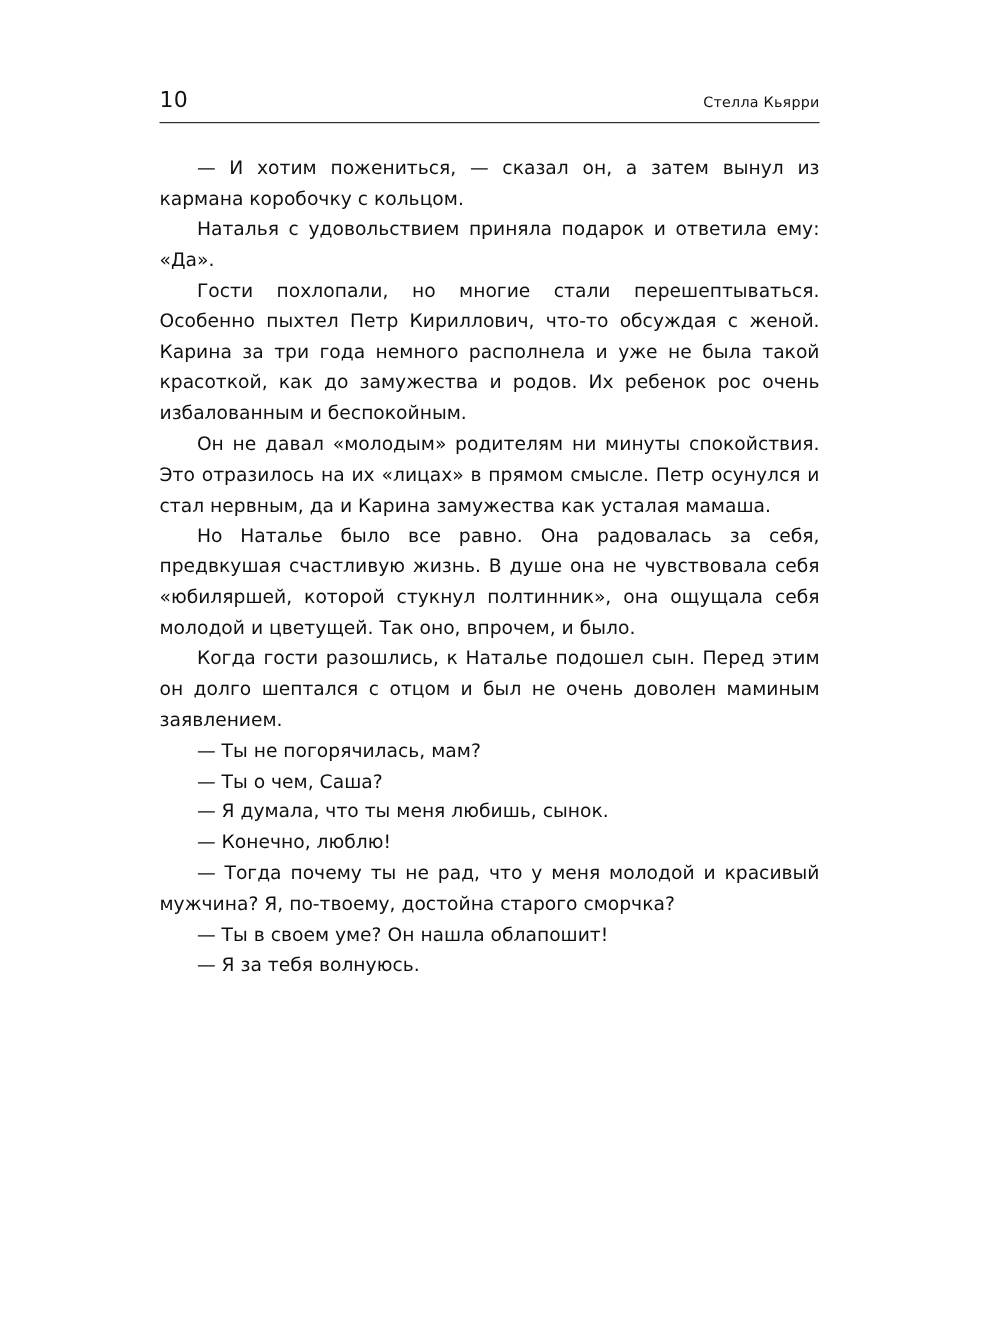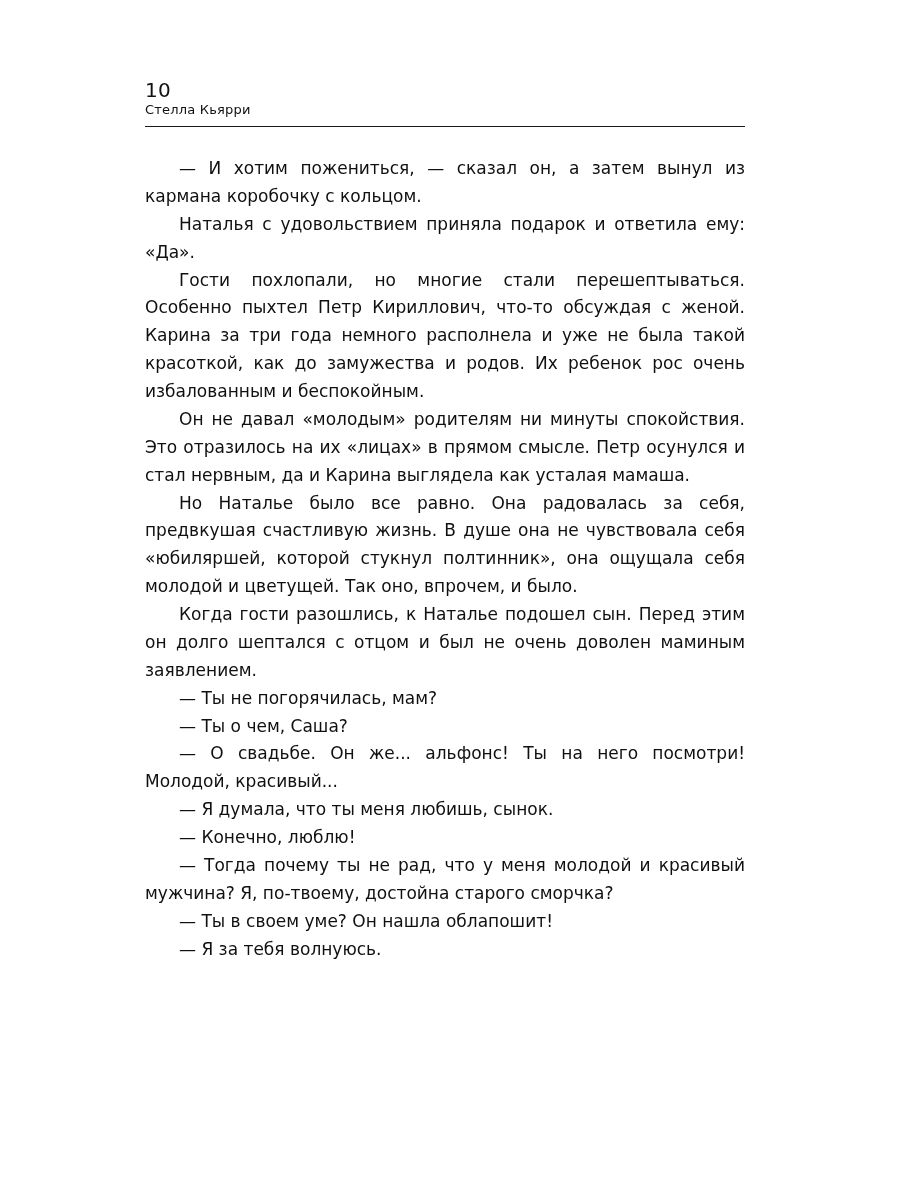--- a/index.html
+++ b/index.html
@@ -23,23 +23,23 @@
   }
   .page-inner {
     position: absolute;
     left: 145px;
     top: 78px;
     width: 600px;
   }
   .running-head {
     display: flex;
     align-items: baseline;
+    justify-content: space-between;
     border-bottom: 1.5px solid #1a1a1a;
     padding-bottom: 9px;
-    flex-direction: column;
   }
   .folio {
     font-size: 20px;
     letter-spacing: 0.3px;
     color: #111111;
   }
   .author {
     font-size: 13px;
     letter-spacing: 0.2px;
     color: #111111;
@@ -66,26 +66,25 @@
 
     <div class="running-head">
       <span class="folio">10</span>
       <span class="author">Стелла Кьярри</span>
     </div>
 
     <div class="body-text">
       <p>— И хотим пожениться, — сказал он, а затем вынул из кармана коробочку с кольцом.</p>
       <p>Наталья с удовольствием приняла подарок и ответила ему: «Да».</p>
       <p>Гости похлопали, но многие стали перешептываться. Особенно пыхтел Петр Кириллович, что-то обсуждая с женой. Карина за три года немного располнела и уже не была такой красоткой, как до замужества и родов. Их ребенок рос очень избалованным и беспокойным.</p>
-      <p>Он не давал «молодым» родителям ни минуты спокойствия. Это отразилось на их «лицах» в прямом смысле. Петр осунулся и стал нервным, да и Карина выглядела как усталая мамаша.</p>
+      <p>Он не давал «молодым» родителям ни минуты спокойствия. Это отразилось на их «лицах» в прямом смысле. Петр осунулся и стал нервным, да и Карина замужества как усталая мамаша.</p>
       <p>Но Наталье было все равно. Она радовалась за себя, предвкушая счастливую жизнь. В душе она не чувствовала себя «юбиляршей, которой стукнул полтинник», она ощущала себя молодой и цветущей. Так оно, впрочем, и было.</p>
       <p>Когда гости разошлись, к Наталье подошел сын. Перед этим он долго шептался с отцом и был не очень доволен маминым заявлением.</p>
       <p>— Ты не погорячилась, мам?</p>
       <p>— Ты о чем, Саша?</p>
-      <p>— О свадьбе. Он же... альфонс! Ты на него посмотри! Молодой, красивый...</p>
       <p>— Я думала, что ты меня любишь, сынок.</p>
       <p>— Конечно, люблю!</p>
       <p>— Тогда почему ты не рад, что у меня молодой и красивый мужчина? Я, по-твоему, достойна старого сморчка?</p>
       <p>— Ты в своем уме? Он нашла облапошит!</p>
       <p>— Я за тебя волнуюсь.</p>
     </div>
 
   </div>
 </div>
 

